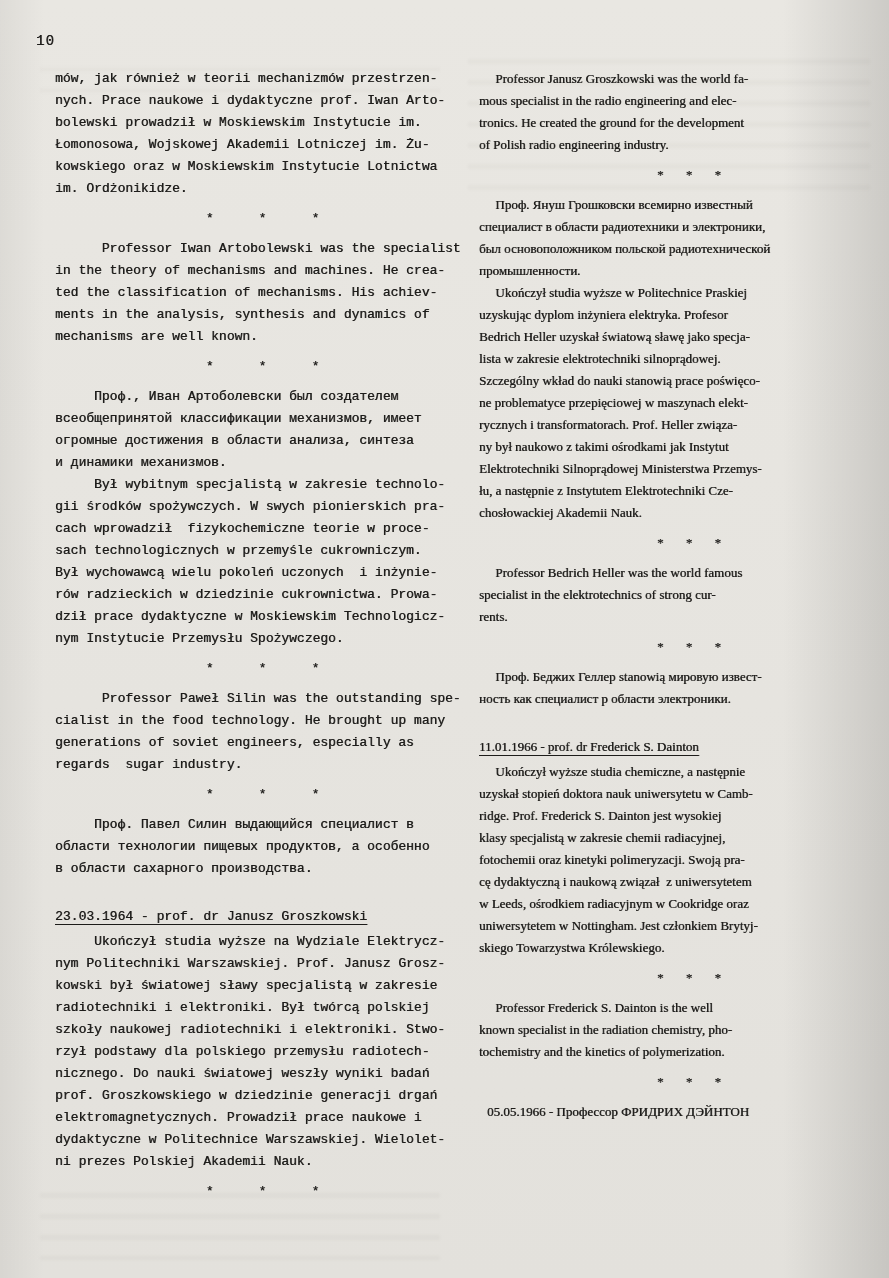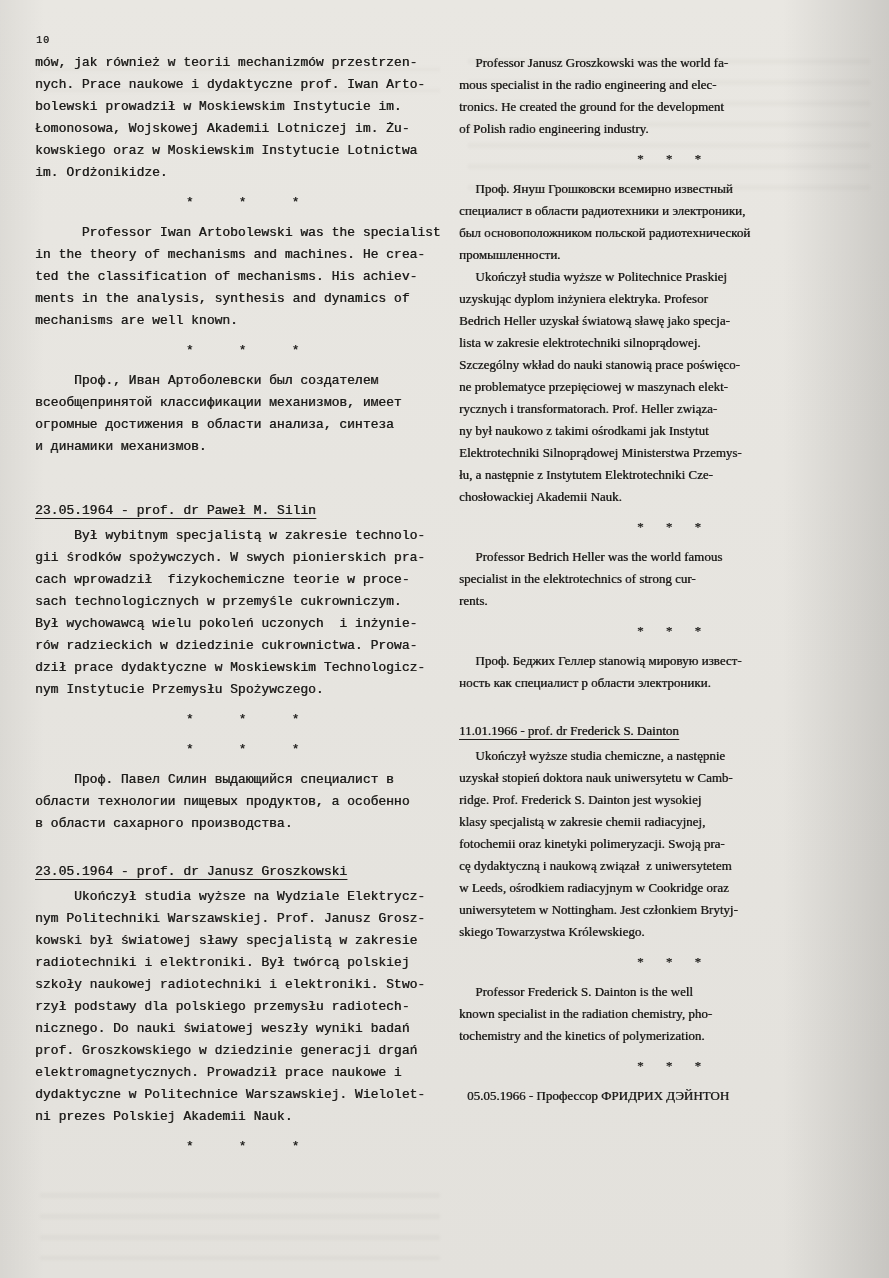--- a/index.html
+++ b/index.html
@@ -12,23 +12,23 @@
       linear-gradient(180deg, #e9e7e2 0%, #e6e4df 55%, #e3e1dc 100%);
     overflow:hidden;
     font-family:"Liberation Mono","DejaVu Sans Mono",monospace;
     font-size:13px;
     line-height:22px;
     color:#1d1c1a;
   }
   .ink{ text-shadow:0.5px 0 0 rgba(25,24,22,0.75); }
   .page-number{
     position:absolute; left:36px; top:30px;
-    font-size:10px; letter-spacing:1px;
+    font-size:14px; letter-spacing:1px;
   }
-  .col{ position:absolute; top:52px; }
+  .col{ position:absolute; top:68px;margin-left:20px; }
   .col-left{ left:35px; width:416px; }
   .col-right{ left:459px; width:421px;font-family:Liberation Serif, serif; }
   .para{
     white-space:pre-wrap;
     margin:0;
   }
   .sep{
     text-align:center;
     white-space:pre;
     margin:8px 0 8px 0;
@@ -81,35 +81,38 @@
     <div class="para">      Professor Iwan Artobolewski was the specialist
 in the theory of mechanisms and machines. He crea-
 ted the classification of mechanisms. His achiev-
 ments in the analysis, synthesis and dynamics of
 mechanisms are well known.</div>
     <div class="sep">*     *     *</div>
     <div class="para">     Проф., Иван Артоболевски был создателем
 всеобщепринятой классификации механизмов, имеет
 огромные достижения в области анализа, синтеза
 и динамики механизмов.</div>
-    <div class="heading mt-lg">23.05.1964 - prof. dr Paweł M. Silin</div>
     <div class="para">     Był wybitnym specjalistą w zakresie technolo-
 gii środków spożywczych. W swych pionierskich pra-
 cach wprowadził  fizykochemiczne teorie w proce-
 sach technologicznych w przemyśle cukrowniczym.
 Był wychowawcą wielu pokoleń uczonych  i inżynie-
 rów radzieckich w dziedzinie cukrownictwa. Prowa-
 dził prace dydaktyczne w Moskiewskim Technologicz-
 nym Instytucie Przemysłu Spożywczego.</div>
     <div class="sep">*     *     *</div>
+    <div class="para">      Professor Paweł Silin was the outstanding spe-
+cialist in the food technology. He brought up many
+generations of soviet engineers, especially as
+regards  sugar industry.</div>
     <div class="sep">*     *     *</div>
     <div class="para">     Проф. Павел Силин выдающийся специалист в
 области технологии пищевых продуктов, а особенно
 в области сахарного производства.</div>
-    <div class="heading">23.05.1964 - prof. dr Janusz Groszkowski</div>
+    <div class="heading">23.03.1964 - prof. dr Janusz Groszkowski</div>
     <div class="para">     Ukończył studia wyższe na Wydziale Elektrycz-
 nym Politechniki Warszawskiej. Prof. Janusz Grosz-
 kowski był światowej sławy specjalistą w zakresie
 radiotechniki i elektroniki. Był twórcą polskiej
 szkoły naukowej radiotechniki i elektroniki. Stwo-
 rzył podstawy dla polskiego przemysłu radiotech-
 nicznego. Do nauki światowej weszły wyniki badań
 prof. Groszkowskiego w dziedzinie generacji drgań
 elektromagnetycznych. Prowadził prace naukowe i
 dydaktyczne w Politechnice Warszawskiej. Wielolet-

